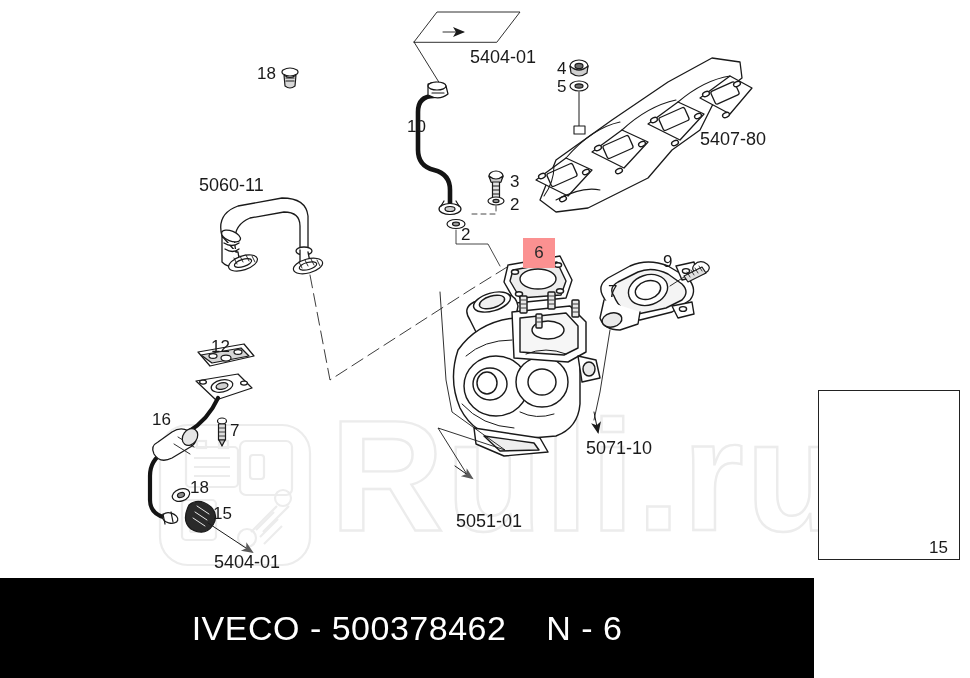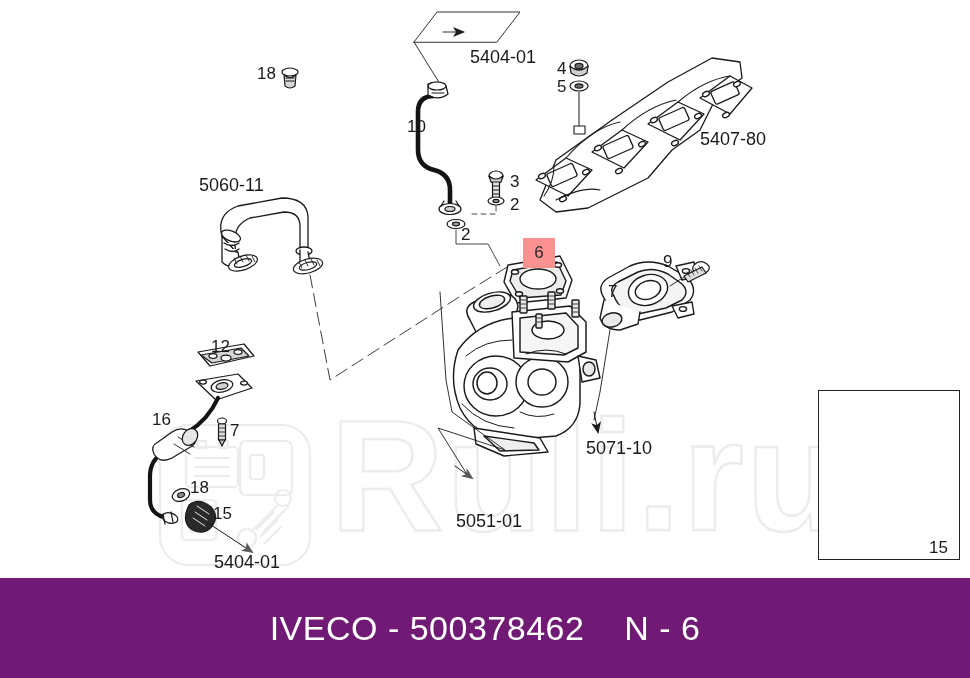--- a/index.html
+++ b/index.html
@@ -29,23 +29,23 @@
   }
   #diagram-svg {
     position: absolute;
     left: 0;
     top: 0;
   }
   #footer-bar {
     position: absolute;
     left: 0;
     top: 578px;
-    width: 970px;
+    width: 814px;
     height: 100px;
-    background: #701a75;
+    background: #000000;
     display: flex;
     align-items: center;
     justify-content: center;
   }
   #footer-text {
     color: #ffffff;
     font-family: "Liberation Sans", sans-serif;
     font-size: 34px;
     letter-spacing: 0.5px;
     white-space: pre;

